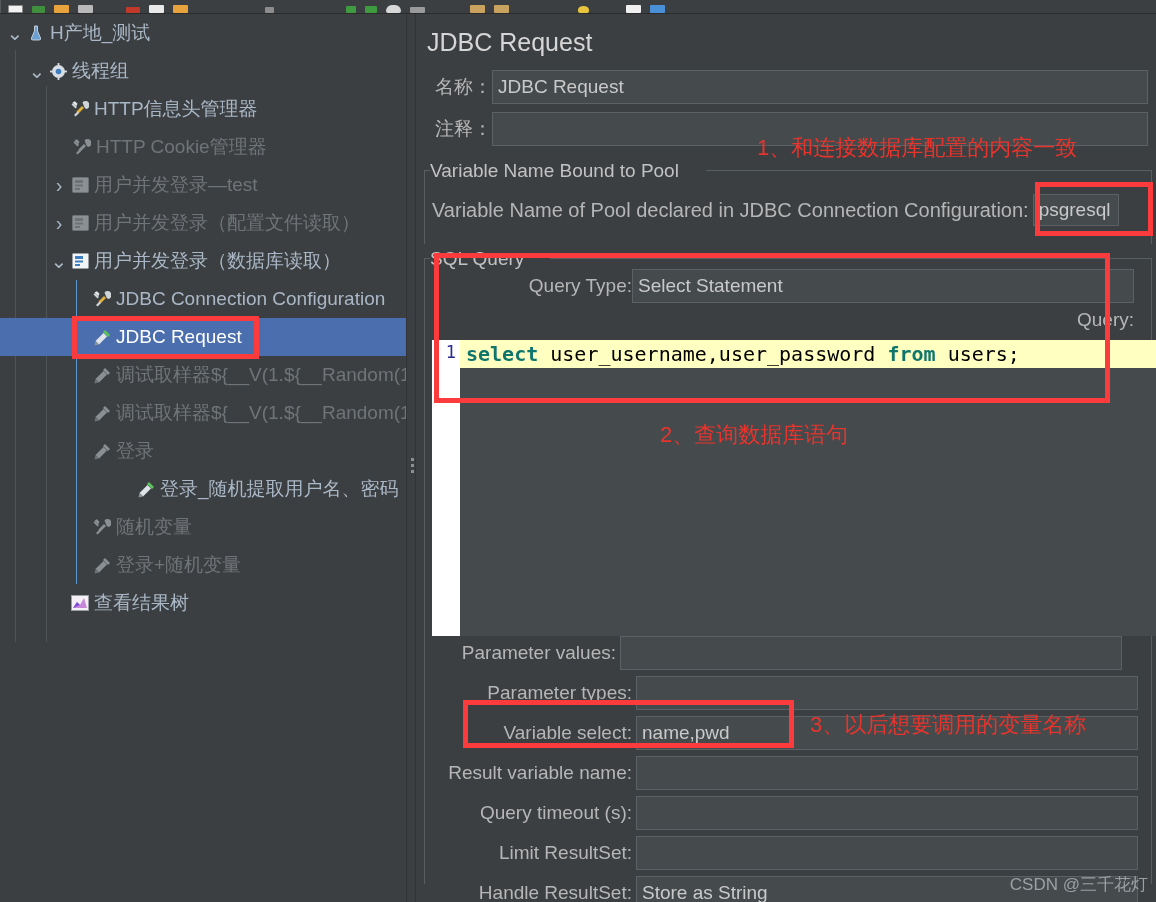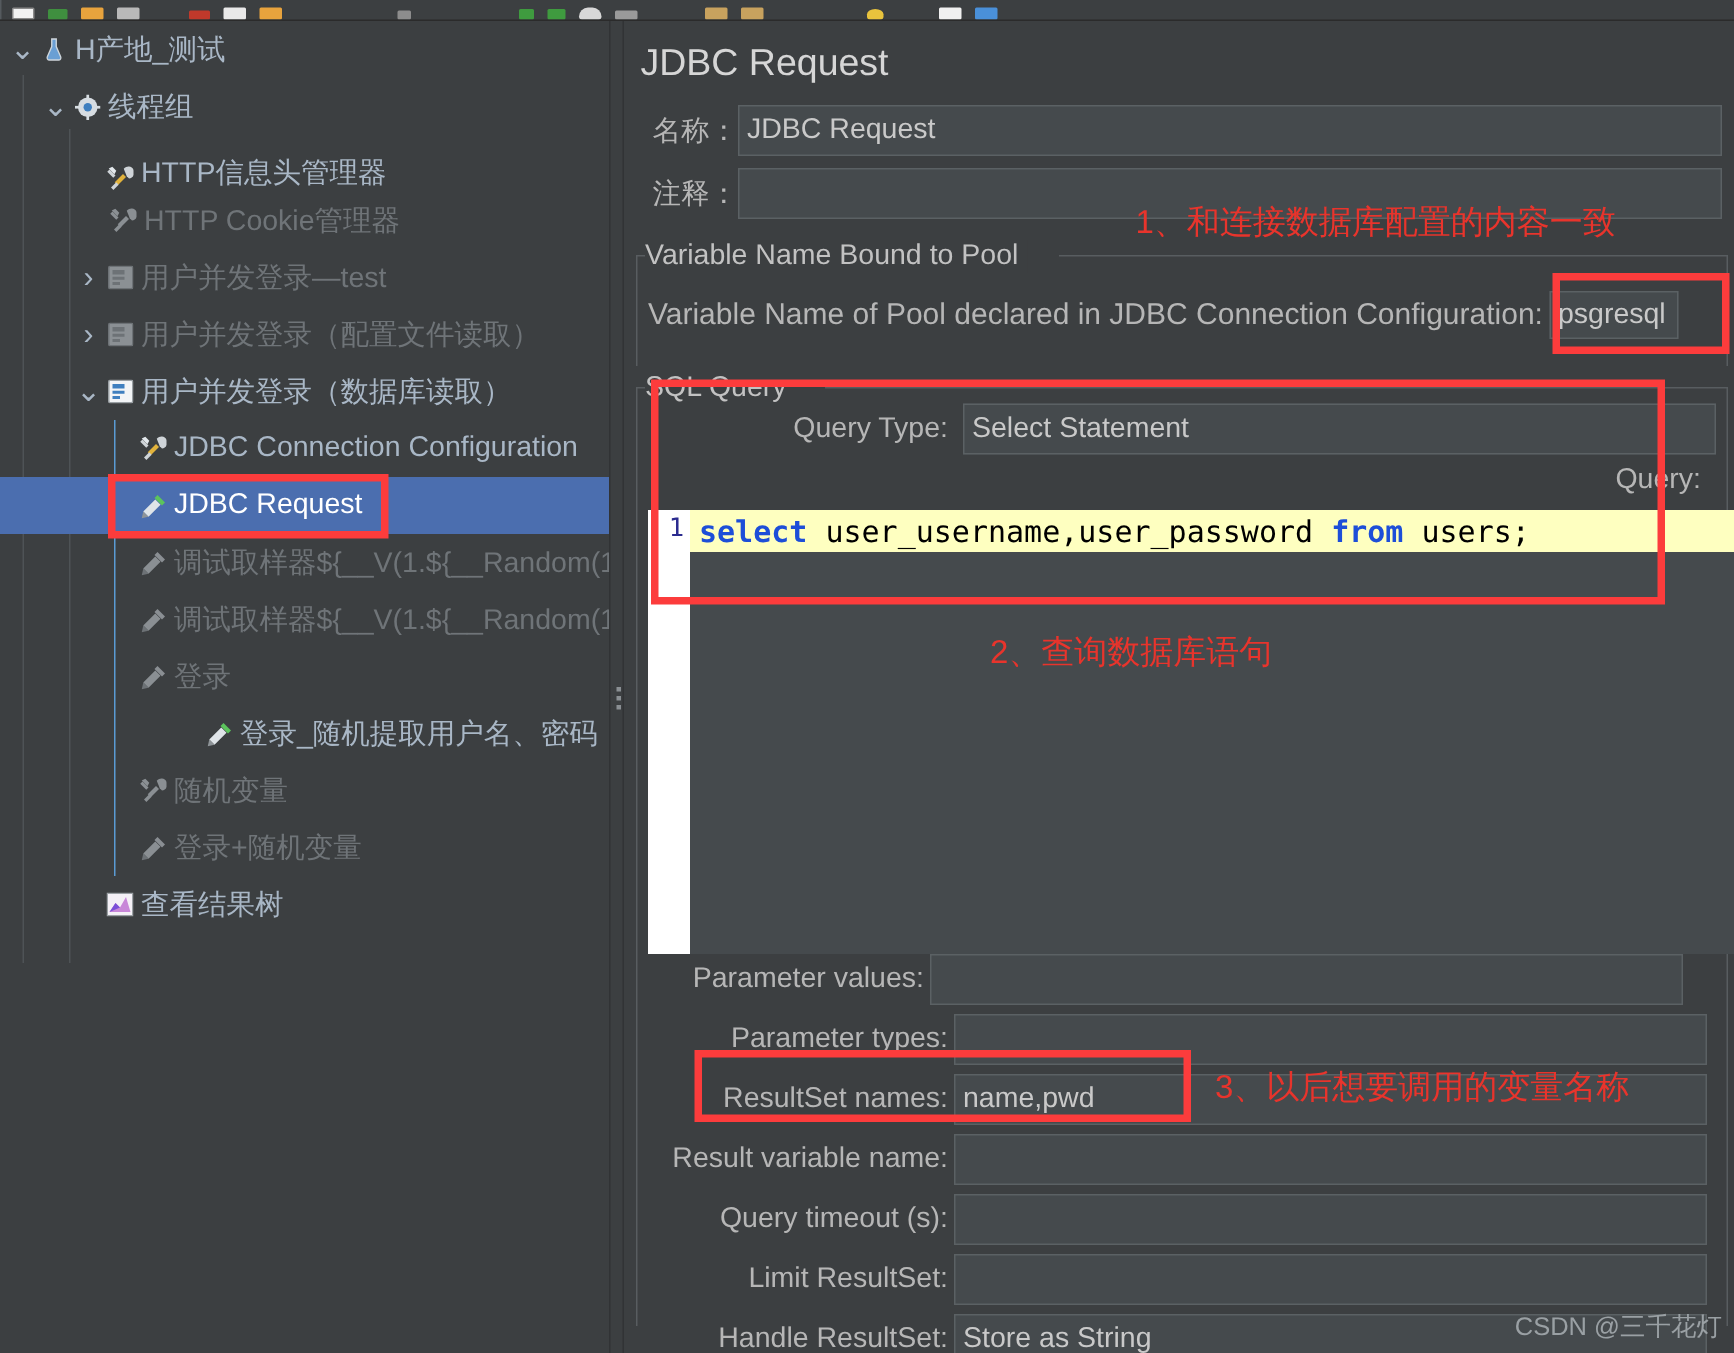--- a/index.html
+++ b/index.html
@@ -107,21 +107,21 @@
   }
   #sql-line1 {
     position: absolute; left: 28px; top: 0; width: 696px; height: 28px;
     background: #feffc0;
     display: flex; align-items: center;
     font-family: "DejaVu Sans Mono", monospace; font-size: 20px;
     color: #000000;
     padding-left: 6px;
     white-space: pre;
   }
-  .kw { color: #1d4ed8; font-weight: bold; }
+  .kw { color: #0f766e; font-weight: bold; }
 
   
   .redbox { position: absolute; border: 5px solid #fc3c3c; z-index: 20; pointer-events: none; }
   .redtext { position: absolute; color: #e8342c; font-size: 22px; z-index: 21; white-space: nowrap; }
 
   #watermark {
     position: absolute; right: 8px; bottom: 6px;
     color: #9aa0a4; font-size: 17px;
   }
 </style>
@@ -194,21 +194,21 @@
               <g fill="#d7dde2">
                 <rect x="7.6" y="0" width="1.8" height="3"></rect>
                 <rect x="7.6" y="14" width="1.8" height="3"></rect>
                 <rect x="0" y="7.6" width="3" height="1.8"></rect>
                 <rect x="14" y="7.6" width="3" height="1.8"></rect>
               </g>
             </svg>
           </span>
           <span class="tlabel">线程组</span>
         </div>
-        <div class="tree-row" style="padding-left: 50px; align-items: flex-end;">
+        <div class="tree-row" style="padding-left: 50px;">
           <span class="tw empty">&nbsp;</span>
           <span class="ticon">
             <svg width="18" height="18" viewBox="0 0 18 18">
               <path d="M2 3 l4 4 l-1.5 1.5 l-4 -4 z" fill="#cfd4d8"></path>
               <path d="M1.5 2.4 l2.4 -1.2 l2.6 2.6 l-1.2 2.4 z" fill="#e3e8ec"></path>
               <path d="M5.5 11.5 l5.5 -5.5 l2 2 l-5.5 5.5 z" fill="#e2b33c"></path>
               <path d="M11.5 2.5 a4 4 0 1 1 3.5 6.5 l-1.5 -1.5 z" fill="#cfd4d8"></path>
               <path d="M3 15 l3.5 -3.5 l1.6 1.6 l-3.5 3.5 z" fill="#cfd4d8"></path>
             </svg>
           </span>
@@ -401,21 +401,21 @@
     </div>
 
     <div class="grp-title" style="left:14px; top:234px;">SQL Query</div>
     <div class="grp-line" style="left:8px; top:244px; width:6px;"></div>
     <div class="grp-line" style="left:134px; top:244px; width:602px;"></div>
     <div class="grp-line" style="left:8px; top:244px; width:1px; height:626px;"></div>
     <div class="grp-line" style="left:735px; top:244px; width:1px; height:626px;"></div>
 
     <div class="frow" style="left:16px; top:255px; width:718px;">
       <span class="flabel" style="width:200px;">Query Type:</span>
-      <span class="finput" style="width:502px; margin-left:10px;">Select Statement</span>
+      <span class="finput" style="width:502px; margin-left:0;">Select Statement</span>
     </div>
 
     <div class="frow" style="left:16px; top:295px; width:702px; justify-content:flex-end;">
       <span class="flabel">Query:</span>
     </div>
 
     <div id="sql-editor">
       <div id="sql-gutter">
         <span class="lineno">1</span>
       </div>
@@ -427,21 +427,21 @@
     <div id="bottom-fields">
         <div class="frow" style="left: 0; top: 622px; width: 718px;">
           <span class="flabel" style="width: 200px;">Parameter values:</span>
           <span class="finput" style="width: 502px; margin-left: 4px;"></span>
         </div>
         <div class="frow" style="left: 16px; top: 662px; width: 718px;">
           <span class="flabel" style="width: 200px;">Parameter types:</span>
           <span class="finput" style="width: 502px; margin-left: 4px;"></span>
         </div>
         <div class="frow" style="left: 16px; top: 702px; width: 718px;">
-          <span class="flabel" style="width: 200px;">ResultSet names:</span>
+          <span class="flabel" style="width: 200px;">Variable select:</span>
           <span class="finput" style="width: 502px; margin-left: 4px;">name,pwd</span>
         </div>
         <div class="frow" style="left: 16px; top: 742px; width: 718px; align-items: center;">
           <span class="flabel" style="width: 200px;">Result variable name:</span>
           <span class="finput" style="width: 502px; margin-left: 4px;"></span>
         </div>
         <div class="frow" style="left: 16px; top: 782px; width: 718px;">
           <span class="flabel" style="width: 200px;">Query timeout (s):</span>
           <span class="finput" style="width: 502px; margin-left: 4px;"></span>
         </div>

